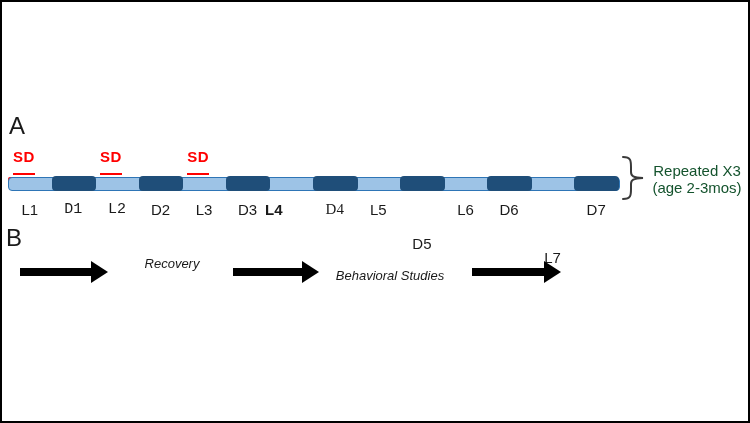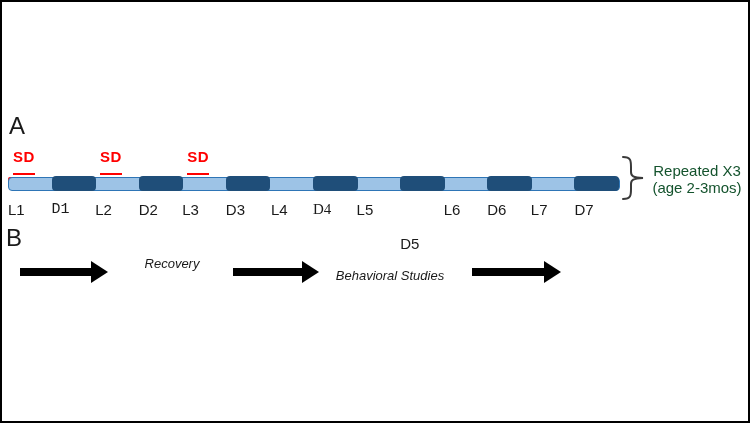--- a/index.html
+++ b/index.html
@@ -41,20 +41,21 @@
   .dark-seg {
     position: absolute;
     top: -2px;
     height: 15px;
     background: var(--dark-blue, #1F4E79);
     border-radius: 4px;
   }
   .seg-label {
     position: absolute;
     top: 199px;
+    text-align: center;
     font-size: 15px;
     color: #1a1a1a;
   }
   .sd-marker {
     position: absolute;
     top: 146px;
     text-align: center;
   }
   .sd-text {
     display: inline-block;
@@ -151,31 +152,31 @@
       <div class="dark-seg" style="left: 216.857px; width: 44.5714px;"></div>
       <div class="dark-seg" style="left: 304px; width: 44.5714px;"></div>
       <div class="dark-seg" style="left: 391.143px; width: 44.5714px;"></div>
       <div class="dark-seg" style="left: 478.286px; width: 44.5714px;"></div>
       <div class="dark-seg" style="left: 565.429px; width: 44.5714px;"></div>
     </div>
 
   <div id="labels-layer">
       <span class="seg-label" style="left: 6px; width: 43.5714px;">L1</span>
       <span class="seg-label" style="left: 49.5714px; width: 43.5714px; font-family: Liberation Mono, monospace;">D1</span>
-      <span class="seg-label" style="left: 93.1429px; width: 43.5714px;">L2</span>
+      <span class="seg-label" style="left: 93.1429px; width: 43.5714px; font-family: Liberation Mono, monospace;">L2</span>
       <span class="seg-label" style="left: 136.714px; width: 43.5714px;">D2</span>
       <span class="seg-label" style="left: 180.286px; width: 43.5714px;">L3</span>
       <span class="seg-label" style="left: 223.857px; width: 43.5714px;">D3</span>
-      <span class="seg-label" style="left: 269px; width: 43.5714px;">L4</span>
+      <span class="seg-label" style="left: 250px; width: 43.5714px; font-weight: bold;">L4</span>
       <span class="seg-label" style="left: 311px; width: 43.5714px; font-family: Liberation Serif, serif;">D4</span>
       <span class="seg-label" style="left: 354.571px; width: 43.5714px;">L5</span>
       <span class="seg-label" style="left: 398.143px; width: 43.5714px; margin-top: 34px;">D5</span>
       <span class="seg-label" style="left: 441.714px; width: 43.5714px;">L6</span>
       <span class="seg-label" style="left: 485.286px; width: 43.5714px;">D6</span>
-      <span class="seg-label" style="left: 528.857px; width: 43.5714px;">L7</span>
+      <span class="seg-label" style="left: 528.857px; width: 43.5714px; margin-top: 48px;">L7</span>
       <span class="seg-label" style="left: 572.429px; width: 43.5714px;">D7</span>
     </div>
 
   <svg id="repeat-bracket" width="26" height="48" viewBox="0 0 26 48">
     <path d="M3,3 C11,3 11,7 11,13 L11,18 C11,22 13,23.5 23,24 C13,24.5 11,26 11,30 L11,35 C11,41 11,45 3,45" fill="none" stroke="#3a3a3a" stroke-width="2" stroke-linecap="round"></path>
   </svg>
 
   <div id="repeat-note">
     <div>Repeated X3</div>
     <div>(age 2-3mos)</div>

